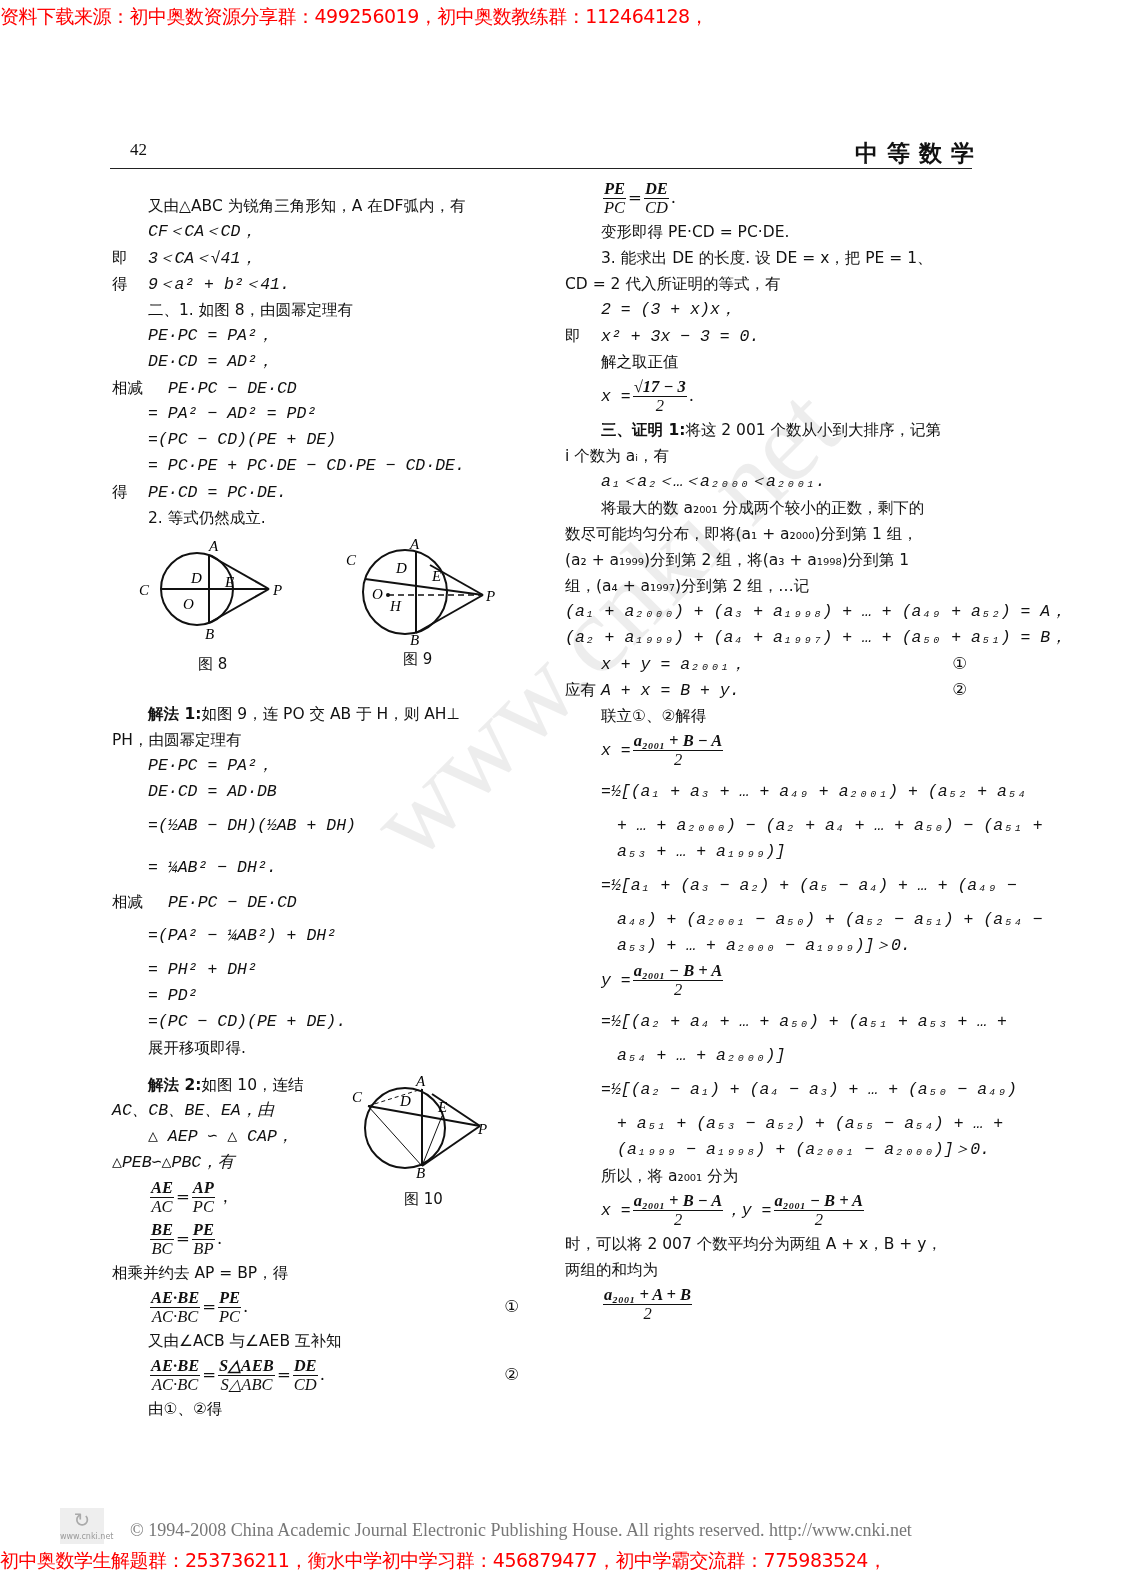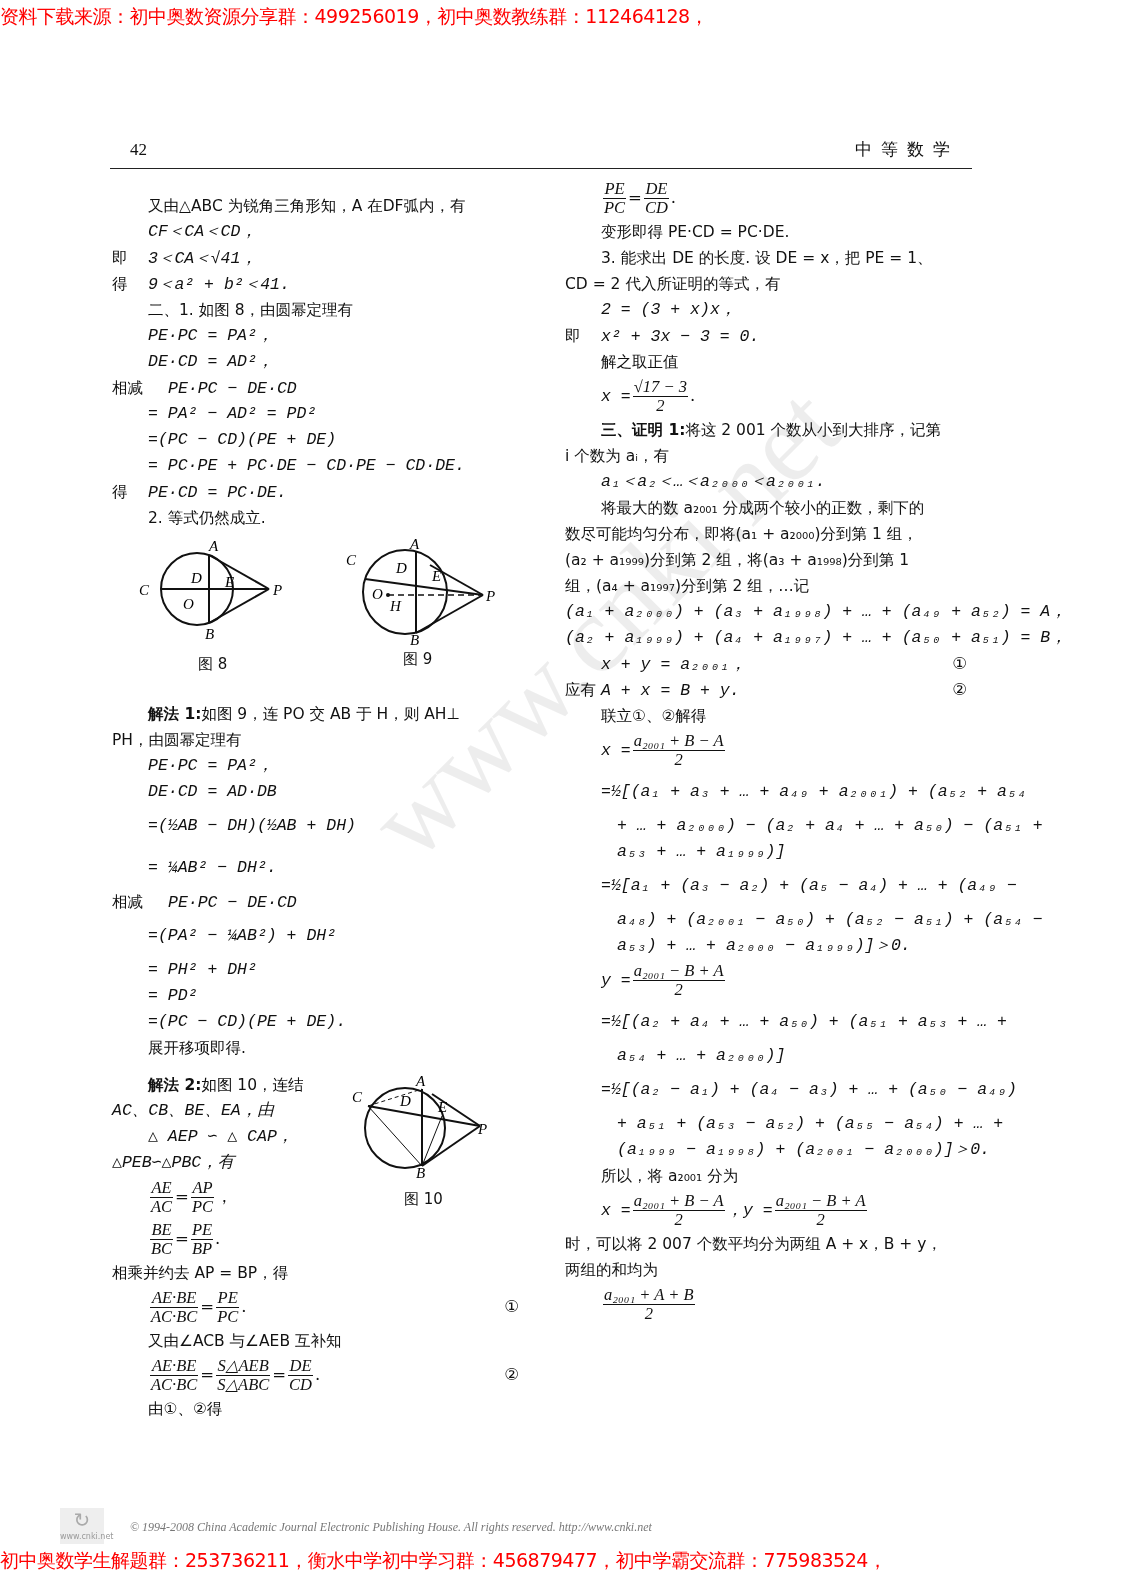--- a/index.html
+++ b/index.html
@@ -1,40 +1,40 @@
 <!DOCTYPE html>
 <html><head>
 <meta charset="utf-8">
 <style>
   html,body{margin:0;padding:0;background:#fff;}
   body{width:1140px;height:1590px;position:relative;overflow:hidden;font-family:"DejaVu Serif","Liberation Serif",serif;color:#111;}
   .banner{position:absolute;left:0;font-family:"DejaVu Sans","Liberation Sans",sans-serif;font-weight:normal;color:#ff0000;font-size:19px;white-space:nowrap;letter-spacing:-0.5px;}
   .banner.top{top:4px;}
   .banner.bottom{top:1548px;}
   .page-num{position:absolute;left:130px;top:140px;font-size:17px;font-family:"Liberation Serif",serif;}
-  .journal{position:absolute;left:855px;top:138px;font-size:17px;font-weight:normal;letter-spacing:9px;font-family:"DejaVu Sans",sans-serif;}
+  .journal{position:absolute;left:855px;top:138px;font-size:23px;font-weight:bold;letter-spacing:9px;font-family:"DejaVu Sans",sans-serif;}
   .rule{position:absolute;left:110px;top:168px;width:862px;height:1px;background:#222;}
   .col{position:absolute;font-size:16.5px;line-height:26px;}
   .col.left{left:112px;top:177px;width:415px;margin-top:16px;}
   .col.right{left:565px;top:177px;width:410px;}
   .ln{white-space:nowrap;height:26px;position:relative;}
   .ind{padding-left:36px;}
   .lbl{display:inline-block;width:36px;}
   .m{font-family:Liberation Mono, monospace;font-style:italic;}
   .b{font-weight:bold;font-family:"DejaVu Sans",sans-serif;font-size:15.5px;}
   .cn{font-family:"DejaVu Sans",sans-serif;font-size:15.5px;}
   .frac{display:inline-block;vertical-align:middle;text-align:center;font-family:"Liberation Serif",serif;font-style:italic;line-height:18px;margin:0 2px;}
-  .frac .n{display:block;border-bottom:1px solid #111;padding:0 1px;}
+  .frac .n{display:block;border-bottom:1px solid #111;padding:0 1px;font-weight:bold;}
   .frac .d{display:block;padding:0 1px;}
   .tall{height:42px;line-height:42px;}
   .mark{position:absolute;right:8px;top:0;font-family:"DejaVu Sans",sans-serif;}
   .fig{position:absolute;}
   .cap{position:absolute;font-size:15px;font-family:"DejaVu Sans",sans-serif;}
   .watermark{position:absolute;left:300px;top:560px;font-size:110px;color:rgba(0,0,0,0.07);transform:rotate(-45deg);font-family:"Liberation Serif",serif;pointer-events:none;}
-  .footer{position:absolute;left:130px;top:1520px;font-size:12px;font-style:italic;color:#777;font-family:"Liberation Serif",serif;}
+  .footer{position:absolute;left:130px;top:1520px;font-size:18px;color:#777;font-family:"Liberation Serif",serif;}
   .logo{position:absolute;left:60px;top:1508px;width:44px;height:36px;background:#eee;color:#999;font-size:8px;text-align:center;font-family:"DejaVu Sans",sans-serif;}
 </style>
 </head>
 <body>
 
 <div class="banner top">资料下载来源：初中奥数资源分享群：499256019，初中奥数教练群：112464128，</div>
 
 <div class="page-num">42</div>
 <div class="journal">中等数学</div>
 <div class="rule"></div>

